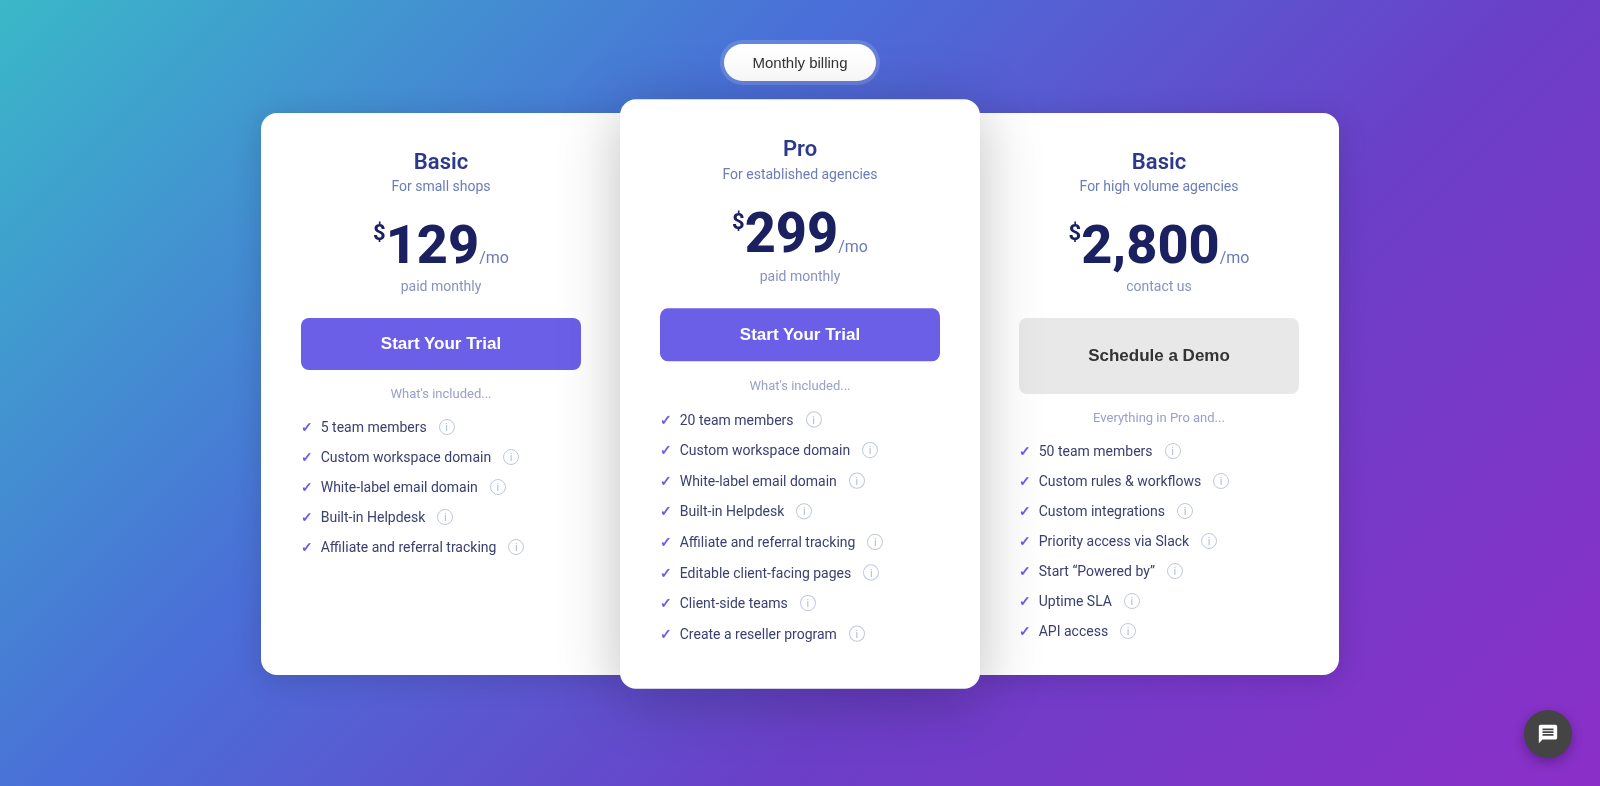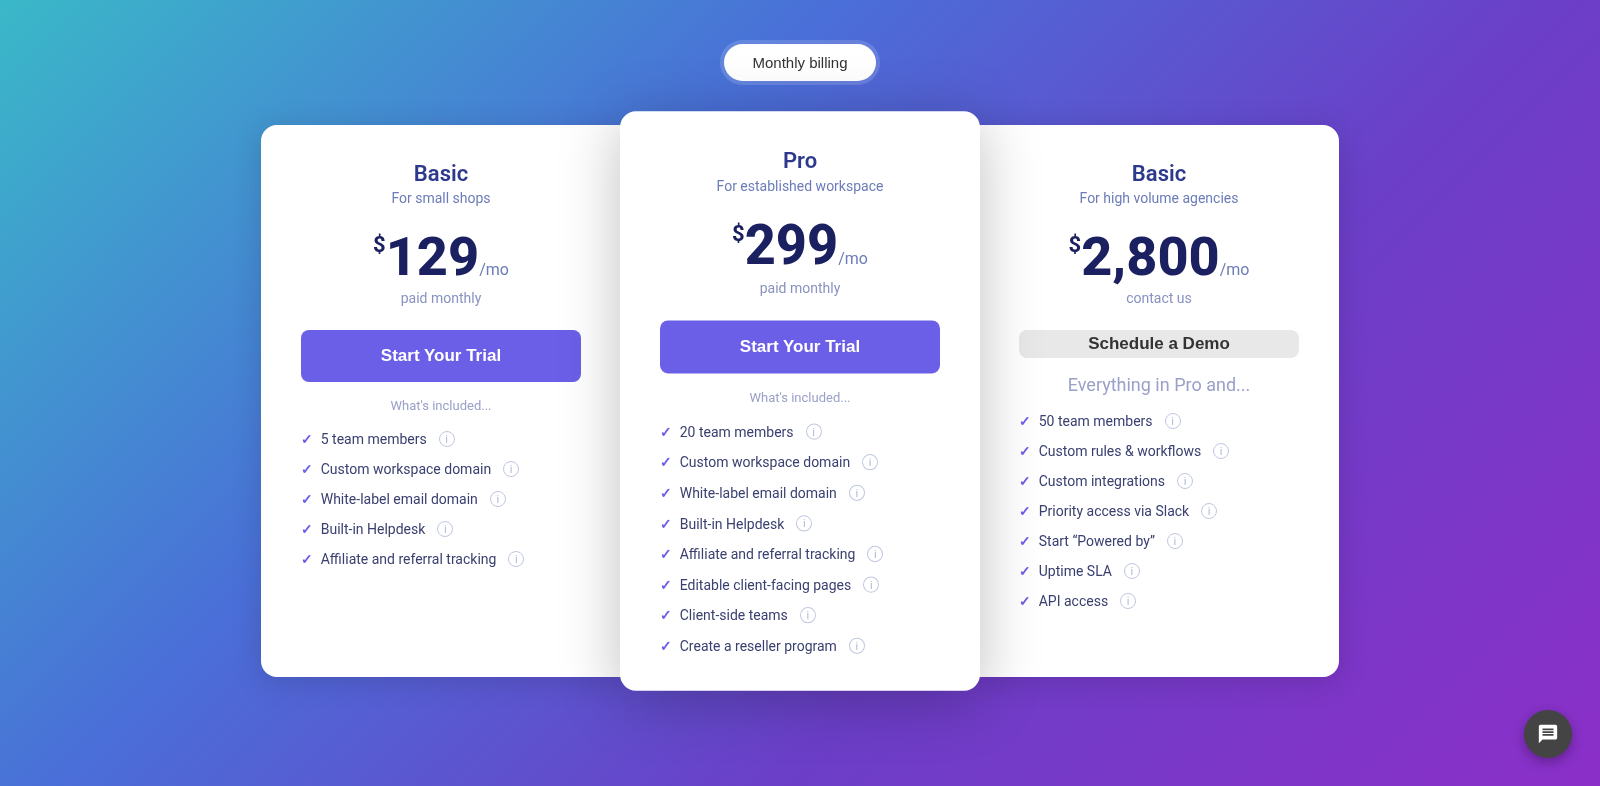--- a/index.html
+++ b/index.html
@@ -12,21 +12,21 @@
       align-items: center;
       padding: 40px 20px;
     }
 
     .billing-toggle {
       display: flex;
       align-items: center;
       background: rgba(255,255,255,0.15);
       border-radius: 30px;
       padding: 4px;
-      margin-bottom: 40px;
+      margin-bottom: 28px;
       gap: 0;
     }
 
     .billing-toggle button {
       border: none;
       border-radius: 25px;
       padding: 10px 28px;
       font-size: 15px;
       font-weight: 500;
       cursor: pointer;
@@ -142,21 +142,21 @@
       width: 100%;
       margin-bottom: 16px;
       transition: background 0.2s;
     }
 
     .plan-cta-secondary {
       background: #e8e8e8;
       color: #333;
       border: none;
       border-radius: 8px;
-      padding: 4px;
+      padding: 28px;
       font-size: 17px;
       font-weight: 700;
       cursor: pointer;
       width: 100%;
       margin-bottom: 16px;
       transition: background 0.2s;
     }
 
     .whats-included {
       text-align: center;
@@ -201,21 +201,21 @@
       border: 1px solid #c0c8e0;
       border-radius: 50%;
       font-style: normal;
       font-size: 11px;
       line-height: 1;
     }
 
     .everything-note {
       text-align: center;
       color: #9aa0c8;
-      font-size: 18px;
+      font-size: 13px;
       margin-bottom: 18px;
     }
 
     .chat-button {
       position: fixed;
       bottom: 28px;
       right: 28px;
       width: 48px;
       height: 48px;
       background: #444;
@@ -275,21 +275,21 @@
       <li class="feature-item">
         <span class="check-icon">✓</span>
         <span>Affiliate and referral tracking</span>
         <span class="info-icon">i</span>
       </li>
     </ul>
   </div>
 
   <div class="plan-card featured">
     <div class="plan-name">Pro</div>
-    <div class="plan-subtitle">For established workspace</div>
+    <div class="plan-subtitle">For established agencies</div>
     <div class="plan-price">
       <span class="price-dollar">$</span><span class="price-amount">299</span><span class="price-period">/mo</span>
     </div>
     <div class="price-billing-note">paid monthly</div>
     <button class="plan-cta-primary">Start Your Trial</button>
     <div class="whats-included">What's included...</div>
     <ul class="feature-list">
       <li class="feature-item">
         <span class="check-icon">✓</span>
         <span>20 team members</span>

